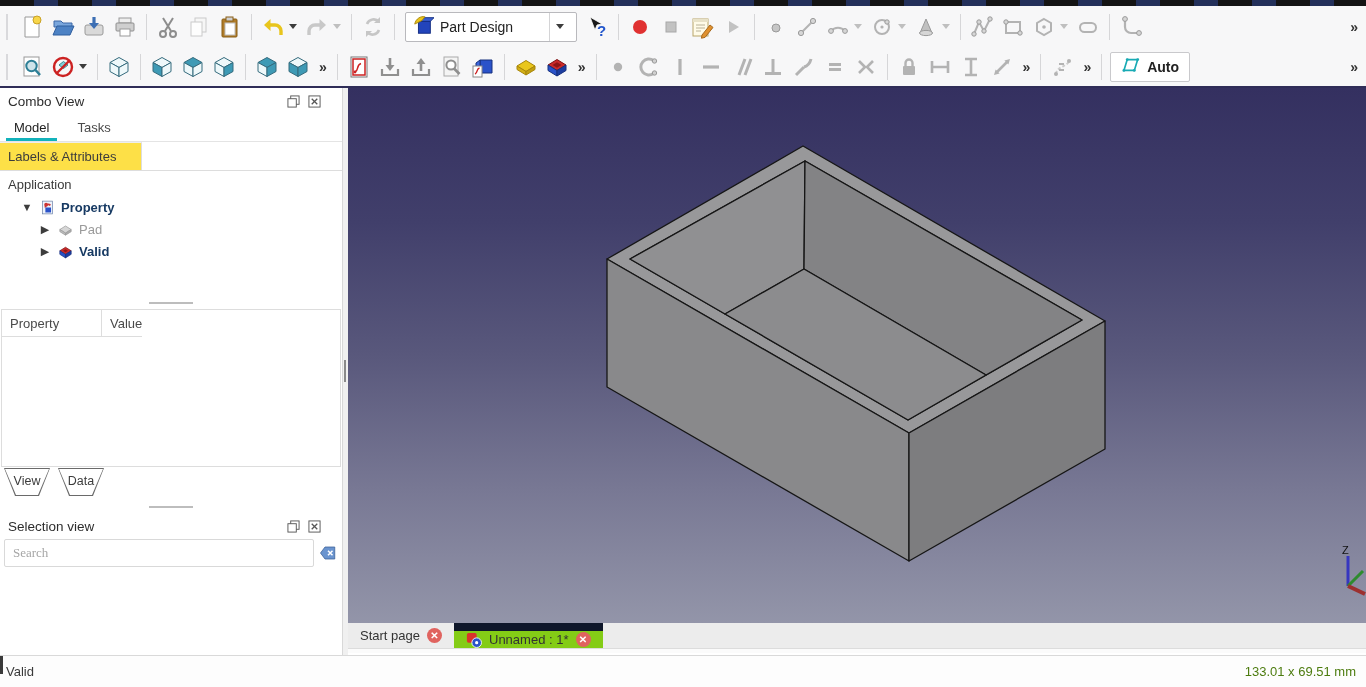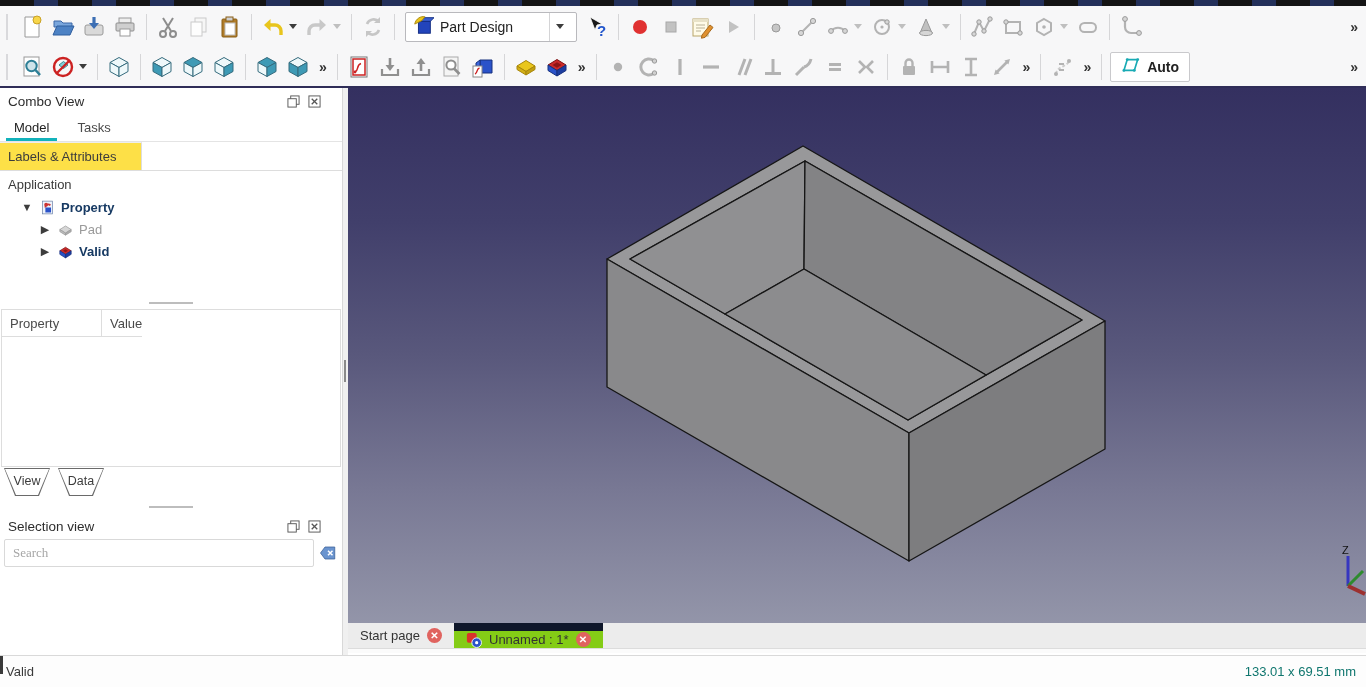--- a/index.html
+++ b/index.html
@@ -94,21 +94,21 @@
   .tclose { width:15px; height:15px; border-radius:50%; background:#e0635f; color:#fff; display:flex;
     align-items:center; justify-content:center; font-size:10px; font-weight:bold; line-height:1; }
   .tabfill { flex:1; }
   .gapstrip { height:4px; background:#fbfbfb; }
 
   
   .statusbar { height:32px; background:#fdfdfd; border-top:1px solid #d9d9d9; display:flex; align-items:center;
     padding:0 10px 0 6px; position:relative; }
   .statusbar .ledge { position:absolute; left:0; top:0; width:3px; height:18px; background:#3a3a3a; }
   .statusbar .sleft { color:#3a3a3a; }
-  .statusbar .sright { margin-left:auto; color:#0f766e; }
+  .statusbar .sright { margin-left:auto; color:#4d7c0f; }
 </style>
 </head>
 <body>
 
 <div class="app">
 
   <div class="menustrip"></div>
 
   <div class="tbrow" id="tbrow1">
       <span class="tbhandle"></span>

